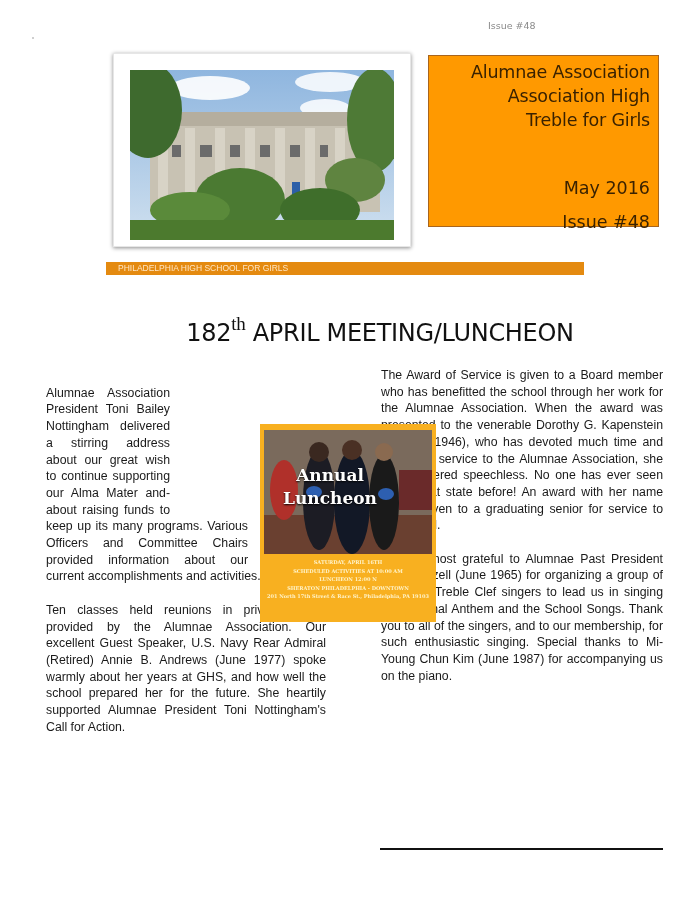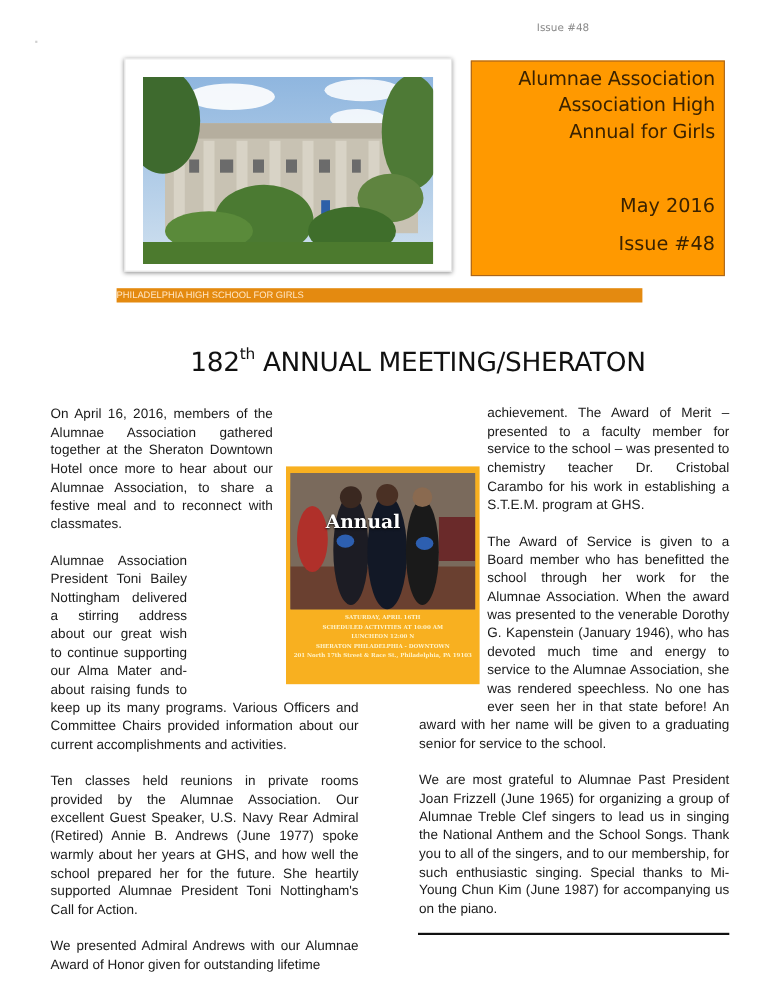--- a/index.html
+++ b/index.html
@@ -3,29 +3,29 @@
 <meta charset="utf-8">
 <style>
   html, body { margin: 0; padding: 0; background: #ffffff; }
   body { width: 695px; height: 900px; position: relative; overflow: hidden; font-family: "DejaVu Sans", sans-serif; color: #1a1a1a; }
   .issue-top { position: absolute; left: 488px; top: 20px; font-size: 9.5px; color: #8a8a8a; font-family: "DejaVu Sans", sans-serif; }
   .dot { position: absolute; left: 32px; top: 37px; width: 2px; height: 2px; background: #cfcfcf; }
 
   .photo-frame { position: absolute; left: 113px; top: 53px; width: 296px; height: 192px; background: #fff; box-shadow: 0 1px 4px rgba(0,0,0,0.45); border: 1px solid #e6e6e6; }
   .photo { position: absolute; left: 16px; top: 16px; width: 264px; height: 170px; overflow: hidden; }
 
-  .title-box { position: absolute; left: 428px; top: 55px; width: 231px; height: 196px; background: #ff9900; border: 1px solid #a8651e; box-sizing: border-box; text-align: right; padding: 4px 8px 0 0; color: #3a2200; font-family: "DejaVu Sans", sans-serif; }
+  .title-box { position: absolute; left: 428px; top: 55px; width: 231px; height: 172px; background: #ff9900; border: 1px solid #a8651e; box-sizing: border-box; text-align: right; padding: 4px 8px 0 0; color: #3a2200; font-family: "DejaVu Sans", sans-serif; }
   .tb-line { font-size: 17.5px; line-height: 24px; letter-spacing: -0.2px; }
   .tb-date { font-size: 17.5px; margin-top: 44px; line-height: 24px; }
   .tb-issue { font-size: 17.5px; margin-top: 10px; line-height: 24px; }
 
-  .banner { position: absolute; left: 106px; top: 262px; width: 478px; height: 13px; background: #e48a10; color: #ffe6c4; font-size: 8.5px; line-height: 13px; box-sizing: border-box; font-family: "Liberation Sans", sans-serif; }
+  .banner { position: absolute; left: 106px; top: 262px; width: 478px; height: 13px; background: #e48a10; color: #ffe6c4; font-size: 8.5px; line-height: 13px; padding-left: 12px; box-sizing: border-box; font-family: "Liberation Sans", sans-serif; }
 
   .headline { position: absolute; left: 0; top: 315px; width: 760px; text-align: center; font-size: 24px; color: #111; font-family: "DejaVu Sans", sans-serif; letter-spacing: -0.3px; }
-  .headline sup { font-size: 14px; position: relative; top: -2px; }
+  .headline sup { font-size: 19px; position: relative; top: -2px; font-family: Liberation Serif, serif; }
 
   .col { position: absolute; font-family: "Liberation Sans", sans-serif; font-size: 12.3px; line-height: 16.7px; text-align: justify; color: #1a1a1a; }
   .col p { margin: 0 0 16.7px 0; }
   .col-left { left: 46px; top: 368px; width: 280px; }
   .col-right { left: 381px; top: 367px; width: 282px; }
 
   .float-spacer-l { float: right; width: 78px; height: 136px; }
   .float-spacer-r { float: left; width: 62px; height: 218px; }
 
   .flyer { position: absolute; left: 260px; top: 424px; width: 176px; height: 198px; background: #f8b020; overflow: hidden; }
@@ -81,38 +81,36 @@
       <ellipse cx="60" cy="140" rx="40" ry="18" fill="#5a8a3a"></ellipse>
       <ellipse cx="190" cy="140" rx="40" ry="22" fill="#3f6e2b"></ellipse>
       <rect x="0" y="150" width="264" height="20" fill="#4c7a2e"></rect>
     </svg>
   </div>
 </div>
 
 <div class="title-box">
   <div class="tb-line">Alumnae Association</div>
   <div class="tb-line">Association High</div>
-  <div class="tb-line">Annual for Girls</div>
+  <div class="tb-line">Treble for Girls</div>
   <div class="tb-date">May 2016</div>
   <div class="tb-issue">Issue #48</div>
 </div>
 
 <div class="banner">PHILADELPHIA HIGH SCHOOL FOR GIRLS</div>
 
-<div class="headline"><span>182</span><sup>th</sup><span> ANNUAL MEETING/SHERATON</span></div>
+<div class="headline"><span>182</span><sup>th</sup><span> APRIL MEETING/LUNCHEON</span></div>
 
 <div class="col col-left">
-  <p><span class="float-spacer-l" style="margin-top:50px;"></span><span>On April 16, 2016, members of the Alumnae Association gathered together at the Sheraton Downtown Hotel once more to hear about our Alumnae Association, to share a festive meal and to reconnect with classmates.</span></p>
+  <p><span class="float-spacer-l" style="margin-top:50px;"></span></p>
   <p><span class="float-spacer-l" style="height:120px;width:78px;"></span><span>Alumnae Association President Toni Bailey Nottingham delivered a stirring address about our great wish to continue supporting our Alma Mater and-about raising funds to keep up its many programs. Various Officers and Committee Chairs provided information about our current accomplishments and activities.</span></p>
   <p>Ten classes held reunions in private rooms provided by the Alumnae Association.  Our excellent Guest Speaker, U.S. Navy Rear Admiral (Retired) Annie B. Andrews (June 1977) spoke warmly about her years at GHS, and how well the school prepared her for the future.  She heartily supported Alumnae President Toni Nottingham's Call for Action.</p>
-  <p>We presented Admiral Andrews with our Alumnae Award of Honor given for outstanding lifetime</p>
 </div>
 
 <div class="col col-right">
-  <p><span class="float-spacer-r" style="margin-top:50px;"></span><span>achievement. The Award of Merit – presented to a faculty member for service to the school – was presented to chemistry teacher Dr. Cristobal Carambo for his work in establishing a S.T.E.M. program at GHS.</span></p>
   <p>The Award of Service is given to a Board member who has benefitted the school through her work for the Alumnae Association.  When the award was presented to the venerable Dorothy G. Kapenstein (January 1946), who has devoted much time and energy to service to the Alumnae Association, she was rendered speechless. No one has ever seen her in that state before! An award with her name will be given to a graduating senior for service to the school.</p>
   <p>We are most grateful to Alumnae Past President Joan Frizzell (June 1965) for organizing a group of Alumnae Treble Clef singers to lead us in singing the National Anthem and the School Songs. Thank you to all of the singers, and to our membership, for such enthusiastic singing. Special thanks to Mi-Young Chun Kim (June 1987) for accompanying us on the piano.</p>
 </div>
 
 <div class="flyer">
   <div class="flyer-photo">
     <svg width="168" height="124" viewBox="0 0 168 124">
       <rect x="0" y="0" width="168" height="124" fill="#7a6a5c"></rect>
       <rect x="0" y="85" width="168" height="39" fill="#6a4030"></rect>
       <ellipse cx="20" cy="60" rx="14" ry="30" fill="#b0302a"></ellipse>
@@ -122,20 +120,21 @@
       <circle cx="88" cy="20" r="10" fill="#4a3024"></circle>
       <ellipse cx="120" cy="72" rx="15" ry="48" fill="#1a1a1a"></ellipse>
       <circle cx="120" cy="22" r="9" fill="#8a6a50"></circle>
       <rect x="135" y="40" width="33" height="40" fill="#6a2a2a"></rect>
       <ellipse cx="50" cy="62" rx="8" ry="6" fill="#2d5fb0"></ellipse>
       <ellipse cx="122" cy="64" rx="8" ry="6" fill="#2d5fb0"></ellipse>
     </svg>
   </div>
   <div class="flyer-title">
     <div>Annual</div>
+    <div>Luncheon</div>
   </div>
   <div class="flyer-info">
     <div>SATURDAY, APRIL 16TH</div>
     <div>SCHEDULED ACTIVITIES AT 10:00 AM</div>
     <div>LUNCHEON     12:00 N</div>
     <div>SHERATON PHILADELPHIA - DOWNTOWN</div>
     <div>201 North 17th Street &amp; Race St., Philadelphia, PA 19103</div>
   </div>
 </div>
 

